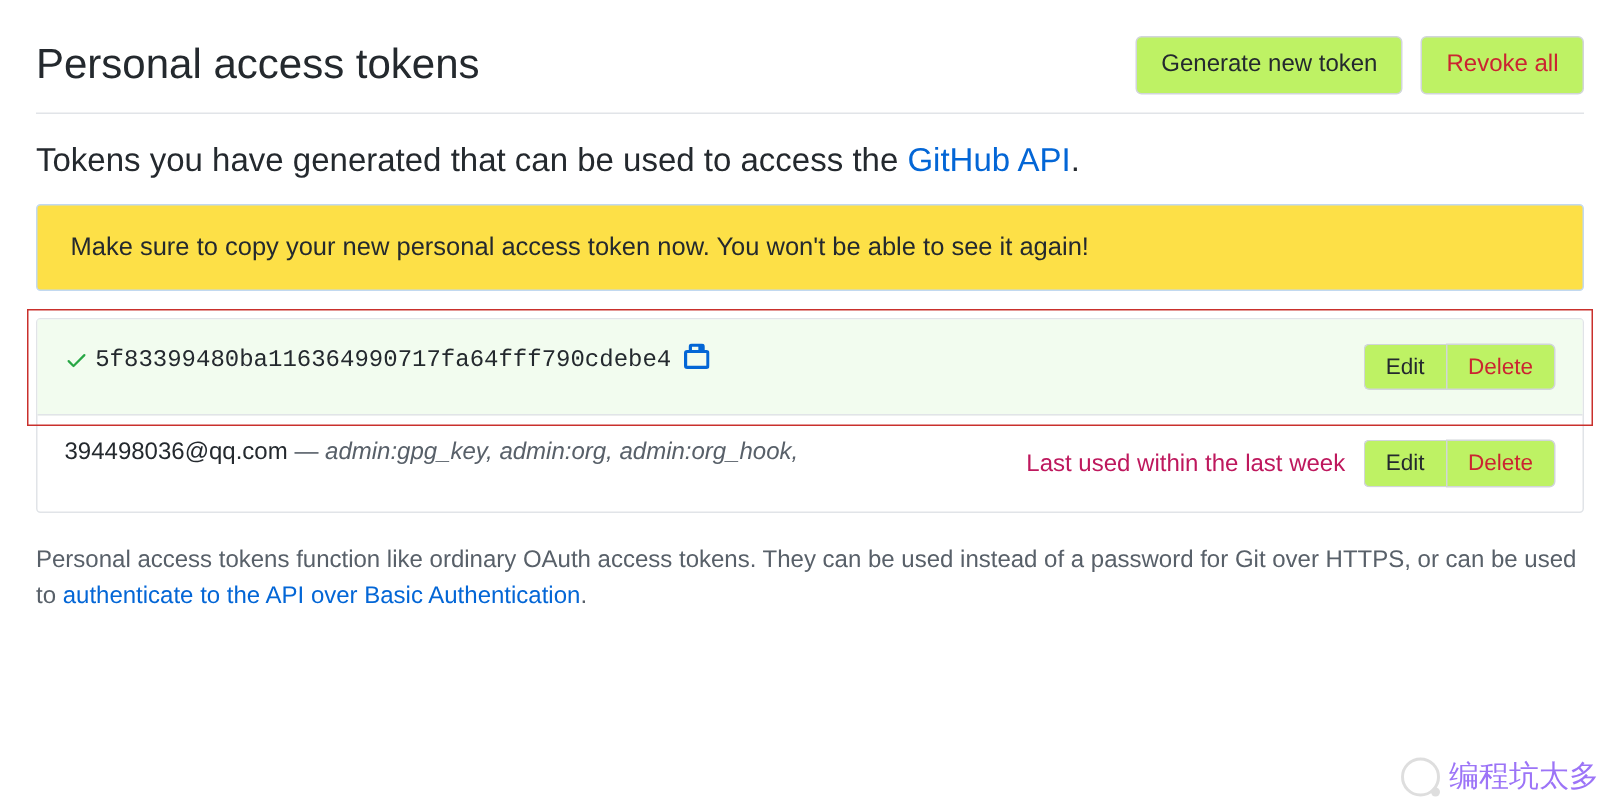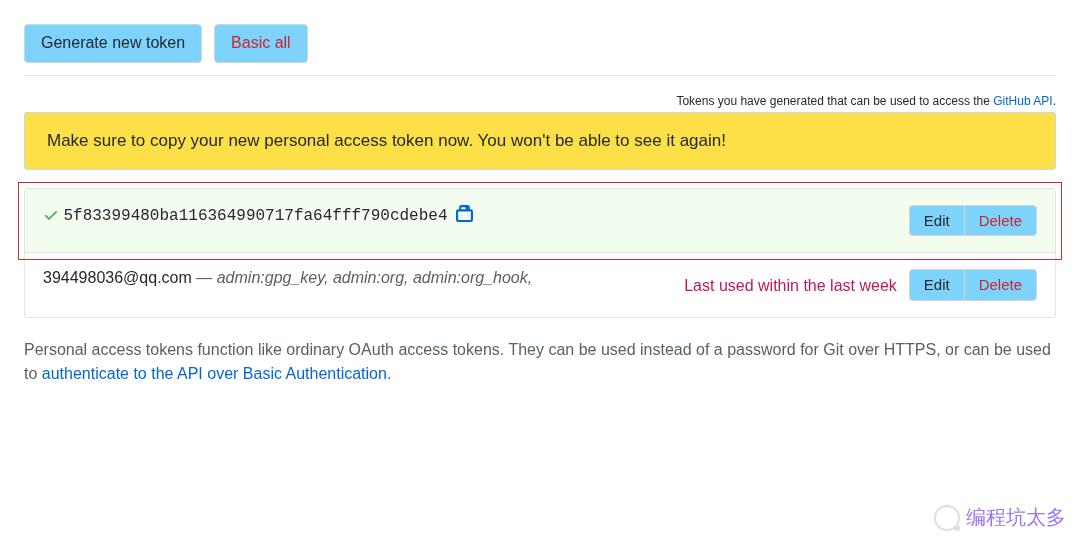--- a/index.html
+++ b/index.html
@@ -28,31 +28,31 @@
     font-size: 28px;
     font-weight: 400;
     color: #24292e;
   }
   .header-buttons { display: flex; gap: 12px; }
   .btn {
     font-size: 16px;
     padding: 8px 16px;
     border: 1px solid #d1d5da;
     border-radius: 4px;
-    background: #7dd3fc;
+    background: #bef264;
     color: #24292e;
     cursor: pointer;
     line-height: 1.3;
   }
   .btn-danger { color: #cb2431; }
   .btn-sm {
     font-size: 15px;
     padding: 5px 14px;
   }
-  .intro { margin-bottom: 4px; font-size: 12px; text-align: right; }
+  .intro { margin-bottom: 16px; font-size: 22px; }
   a { color: #0366d6; text-decoration: none; }
   .flash {
     background: #fde047;
     border: 1px solid #c2d9f0;
     padding: 18px 22px;
     border-radius: 3px;
     font-size: 17px;
     color: #24292e;
     margin-bottom: 18px;
   }
@@ -148,23 +148,24 @@
     width:6px;height:6px;
     background:#d9d9d9;
     bottom:-2px; right:-2px;
     border-radius:50%;
   }
 </style>
 </head>
 <body>
 
 <div class="header-row">
+  <h1>Personal access tokens</h1>
   <div class="header-buttons">
     <button class="btn">Generate new token</button>
-    <button class="btn btn-danger">Basic all</button>
+    <button class="btn btn-danger">Revoke all</button>
   </div>
 </div>
 
 <div class="intro">
   <span>Tokens you have generated that can be used to access the </span><a href="#">GitHub API</a><span>.</span>
 </div>
 
 <div class="flash">Make sure to copy your new personal access token now. You won't be able to see it again!</div>
 
 <div class="token-list">

